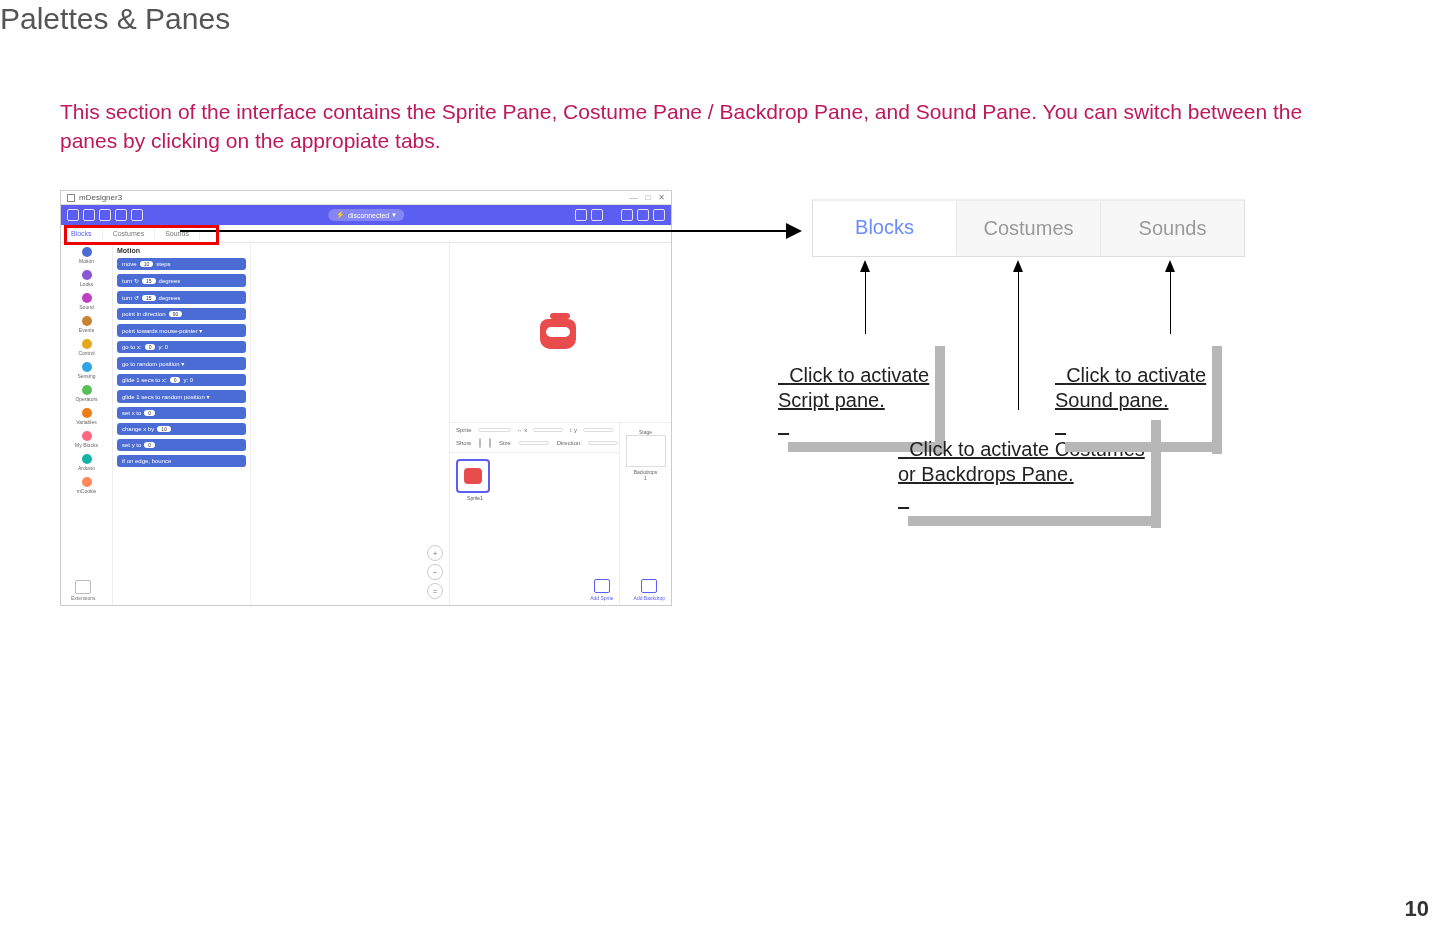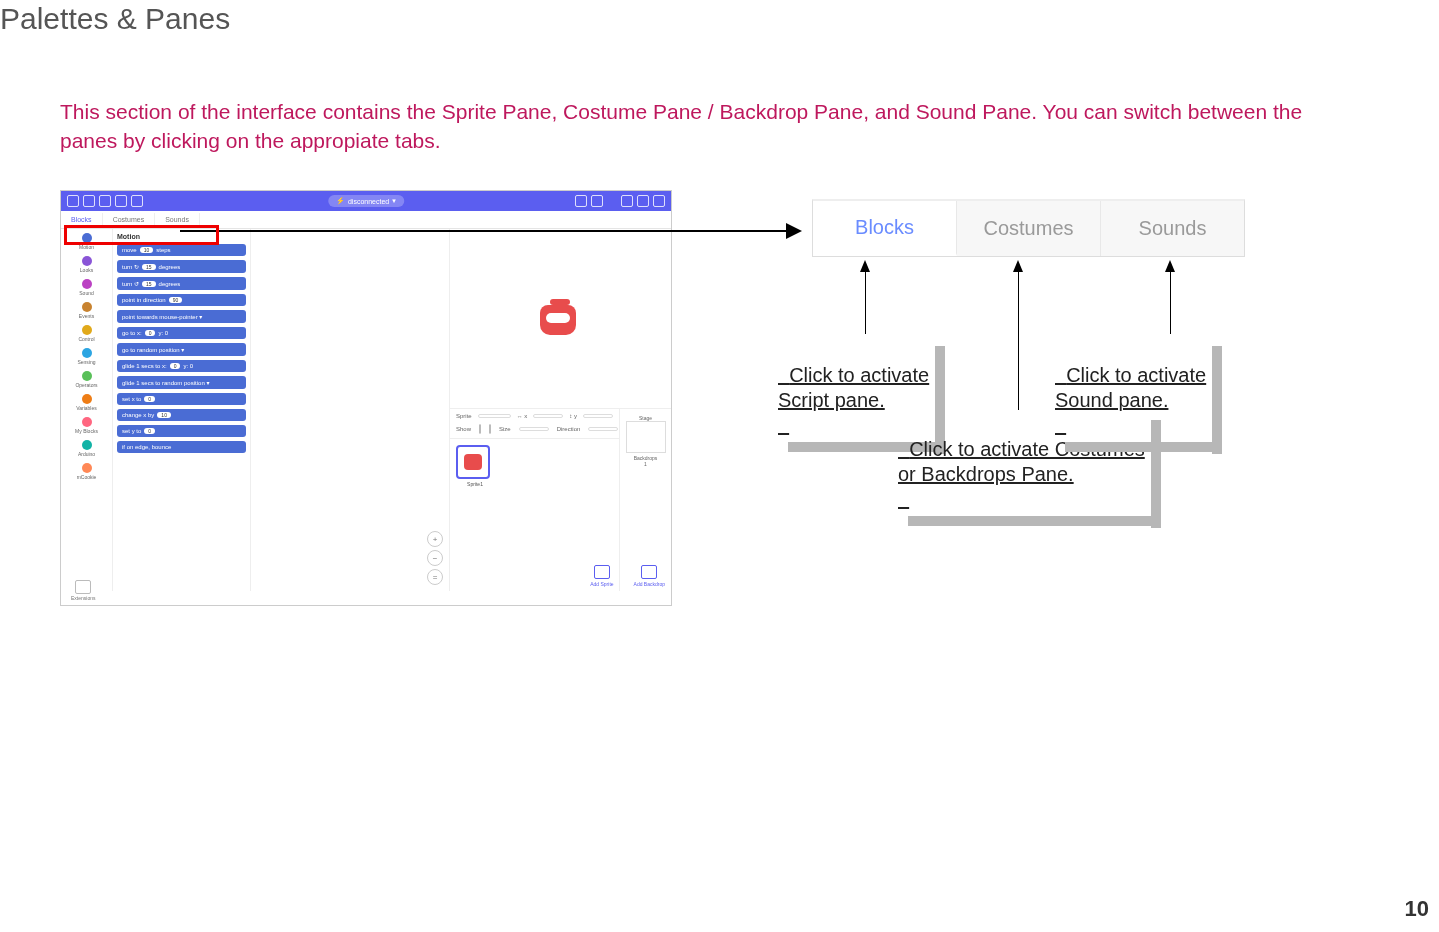--- a/index.html
+++ b/index.html
@@ -409,20 +409,29 @@
     background: #b7b7b7;
   }
 </style>
 </head>
 <body>
 
 <div class="page-title">Palettes &amp; Panes</div>
 <div class="intro">This section of the interface contains the Sprite Pane, Costume Pane / Backdrop Pane, and Sound Pane. You can switch between the panes by clicking on the appropiate tabs.</div>
 
 <div class="app-mock">
+  <div class="app-titlebar">
+    <span class="doc-icon"></span>
+    <span>mDesigner3</span>
+    <span class="win-controls">
+      <span>—</span>
+      <span>□</span>
+      <span>✕</span>
+    </span>
+  </div>
   <div class="app-menubar" style="position:relative;">
     <div class="mb-left">
       <span class="mb-icon"></span>
       <span class="mb-icon"></span>
       <span class="mb-icon"></span>
       <span class="mb-icon"></span>
       <span class="mb-icon"></span>
     </div>
     <div class="mb-disconnect">
       <span>⚡</span>

